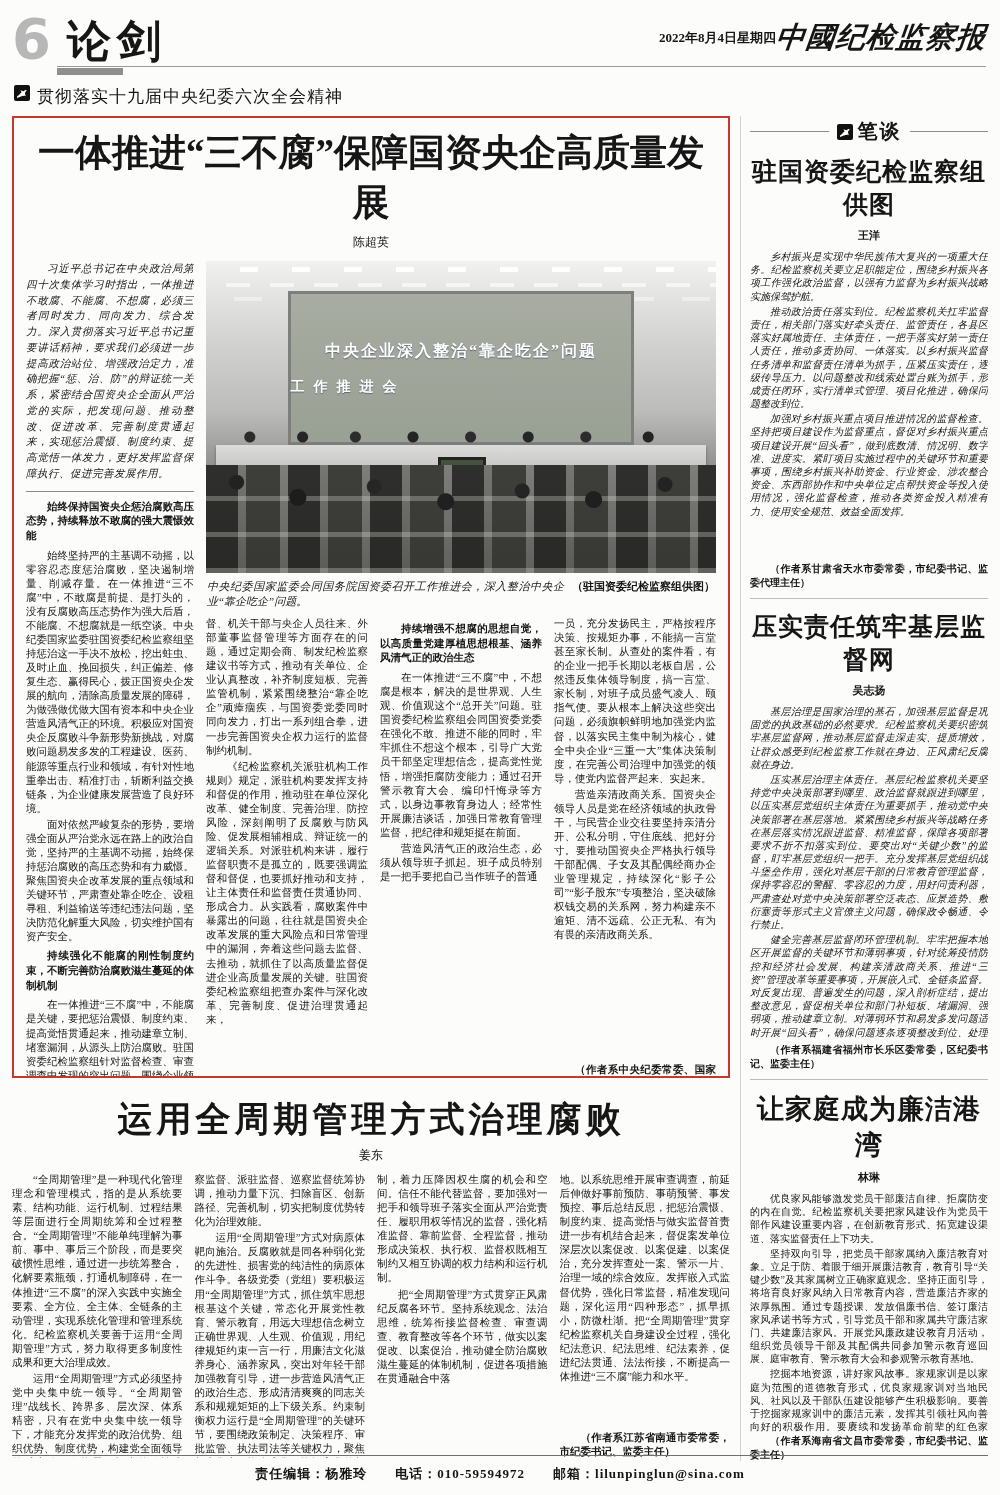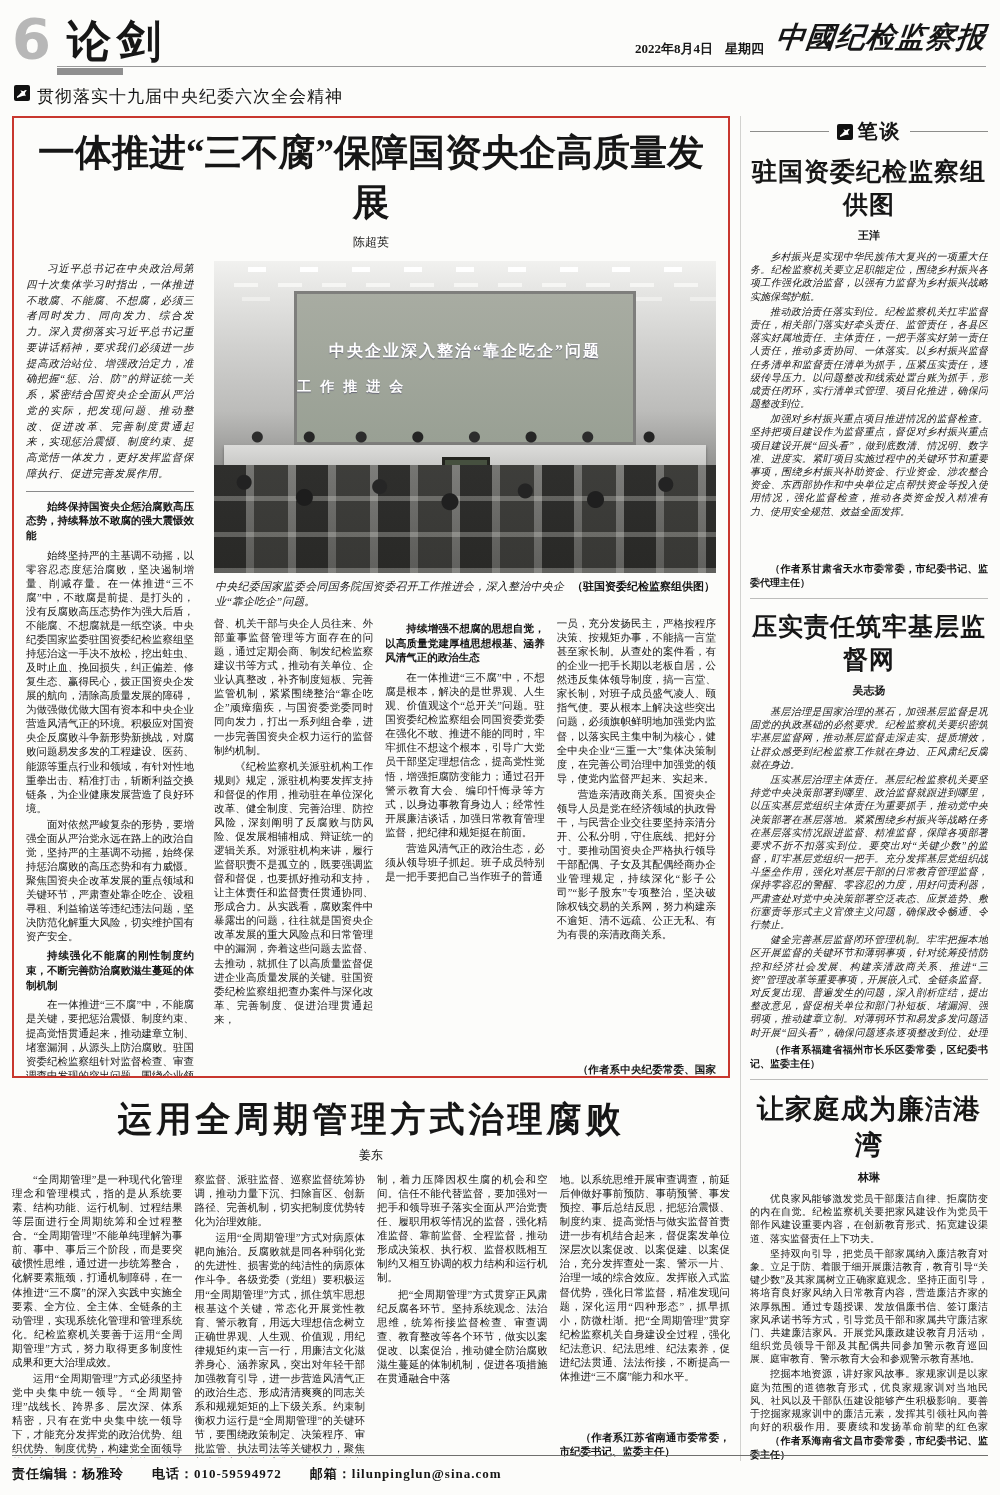--- a/index.html
+++ b/index.html
@@ -3,38 +3,38 @@
 <meta charset="utf-8">
 <style>
   html,body{margin:0;padding:0;background:#e9e7e2;}
   .page{position:relative;width:1000px;height:1495px;margin:0 auto;background:#fcfcfa;
         font-family:"Liberation Serif","DejaVu Serif",serif;color:#161616;overflow:hidden;}
   
   .hdr{display:flex;justify-content:space-between;align-items:flex-end;padding:12px 14px 0 12px;height:50px;}
   .hdr-left{display:flex;align-items:flex-end;gap:16px;}
   .pg-num{font-family:"DejaVu Sans",sans-serif;font-size:56px;line-height:.82;color:#b7b7b7;font-weight:bold;}
   .sec{font-size:44px;line-height:.9;font-weight:bold;letter-spacing:6px;}
-  .hdr-right{display:flex;align-items:flex-end;gap:12px;padding-bottom:4px;}
+  .hdr-right{display:flex;align-items:center;padding-bottom:4px;}
   .date,.weekday{font-size:13px;font-weight:bold;white-space:nowrap;}
   .masthead{font-size:29px;font-weight:900;font-style:italic;letter-spacing:1px;transform:skewX(-6deg);white-space:nowrap;}
   .hdr-rule{position:relative;margin:4px 14px 0 57px;border-top:1px solid #9a9a9a;height:8px;}
   .hdr-rule-seg{position:absolute;left:0;top:1px;width:66px;height:7px;background:#8f8f8f;}
   
   .banner{display:flex;gap:7px;margin:10px 0 8px 14px;font-size:17px;font-weight:normal;letter-spacing:1px;}
   .icon-sq{width:16px;height:16px;flex:none;}
   
   .content{display:flex;padding:0 12px;}
   .left-col{flex:0 0 718px;box-sizing:border-box;}
   .rail{flex:1;margin-left:10px;border-left:1px solid #d2d2cf;padding-left:9px;box-sizing:border-box;
         display:flex;flex-direction:column;height:1345px;overflow:hidden;}
   
   .main-box{border:2px solid #c8372e;box-sizing:border-box;height:962px;padding:8px 12px 8px;overflow:hidden;}
   .headline{text-align:center;font-size:37px;font-weight:bold;letter-spacing:0px;margin:2px 0 6px;}
   .byline{text-align:center;font-size:12px;margin-bottom:10px;}
-  .main-cols{display:flex;gap:20px;height:845px;overflow:hidden;}
+  .main-cols{display:flex;gap:12px;height:845px;overflow:hidden;}
   .mcol1{flex:0 0 168px;overflow:hidden;}
   .main-right{flex:1;display:flex;flex-direction:column;min-width:0;}
   .under-cols{flex:1;display:flex;gap:12px;overflow:hidden;margin-top:2px;}
   .mcol{flex:1;overflow:hidden;min-width:0;}
   .mcol4{display:flex;flex-direction:column;}
   .mcol4-body{flex:1 1 auto;overflow:hidden;}
   
   .blk{font-size:10.5px;line-height:1.34;text-align:justify;margin:0 0 2px;}
   .blk-p{text-indent:2em;}
   .blk-pk{text-indent:2em;font-style:italic;letter-spacing:.5px;line-height:1.5;}
@@ -102,21 +102,21 @@
   .rr-title{text-align:center;font-weight:bold;font-size:25px;letter-spacing:1px;margin:2px 0 2px;}
   .rr-title3{font-size:27px;}
   .rr-byline{text-align:center;font-size:11px;margin:5px 0 7px;font-weight:bold;}
   .rr-body{flex:1 1 auto;overflow:hidden;}
   .rr-body .blk{font-size:10px;line-height:1.32;}
   .kai .rr-body .blk{font-style:italic;}
   .rr-author{font-weight:bold;font-size:10px;line-height:1.35;text-indent:2em;text-align:justify;flex:none;margin-top:2px;}
   .rr-div{border-top:1px solid #bdbdbb;margin:9px 0 9px;flex:none;}
   
   .footer{position:absolute;left:12px;right:12px;bottom:12px;border-top:1px solid #6f6f6d;
-          padding-top:9px;text-align:left;font-size:13px;font-weight:bold;letter-spacing:1px;}
+          padding-top:9px;text-align:center;font-size:13px;font-weight:bold;letter-spacing:1px;}
 </style>
 </head>
 <body>
 
 <div class="page">
 
   <div class="hdr">
     <div class="hdr-left">
       <span class="pg-num">6</span>
       <span class="sec">论剑</span>

